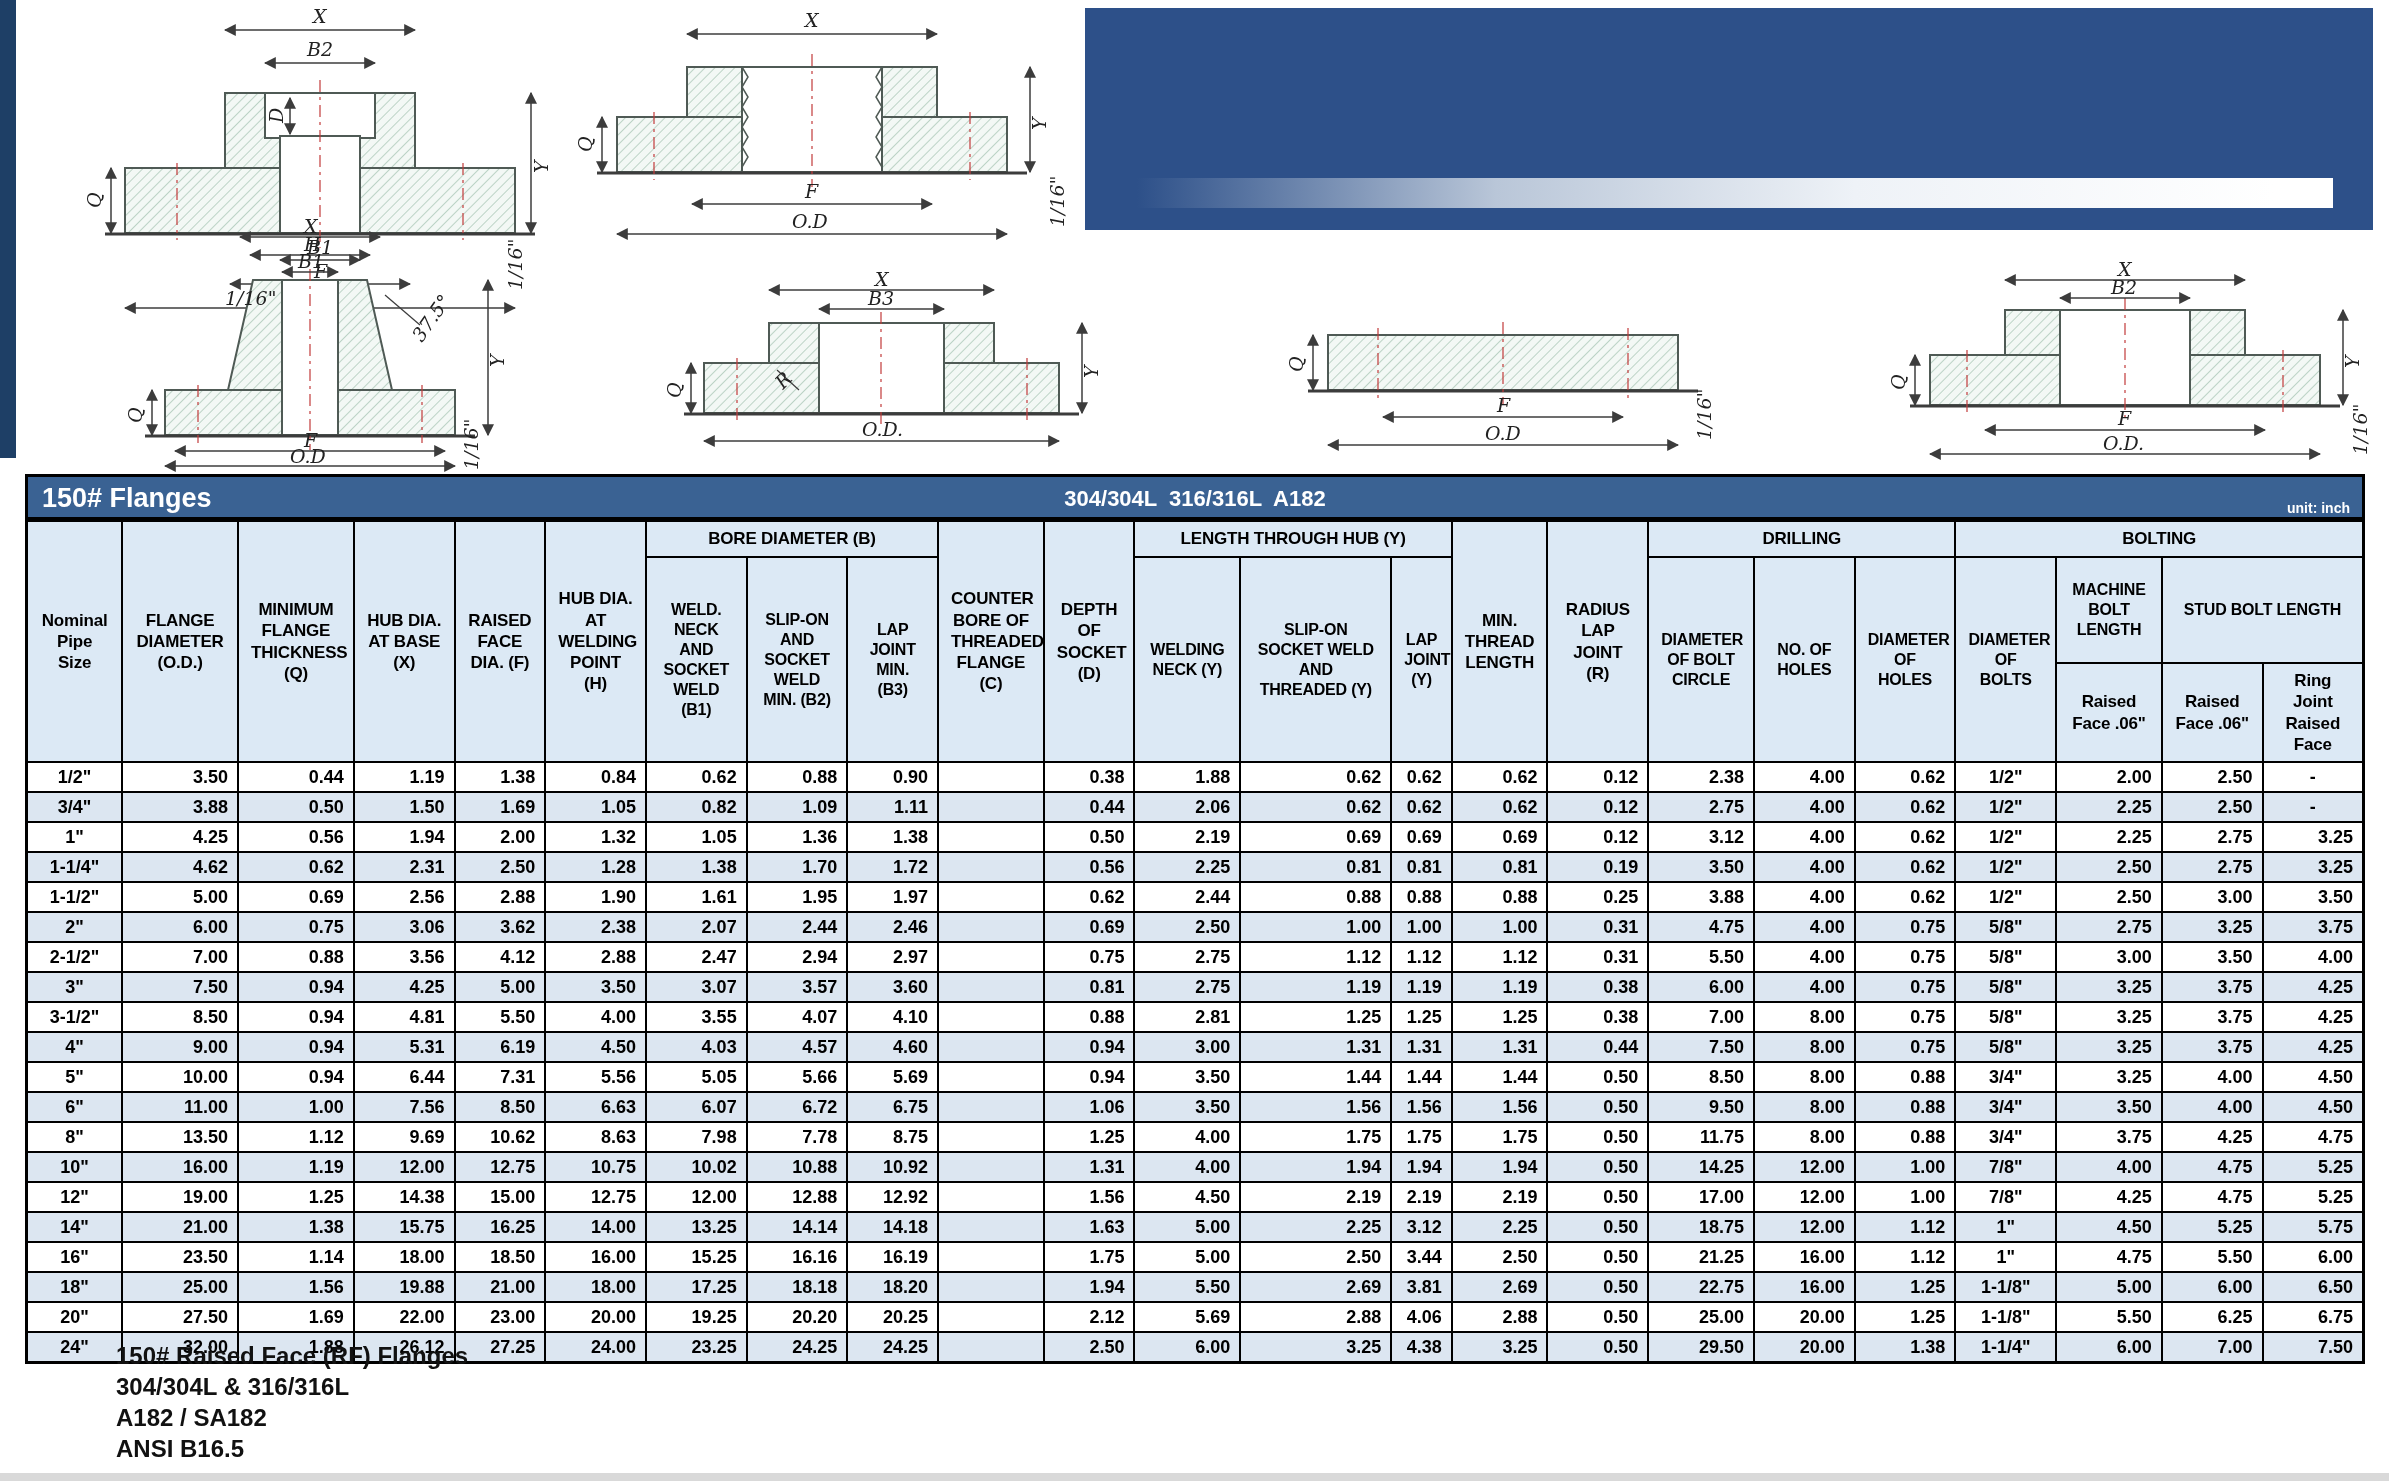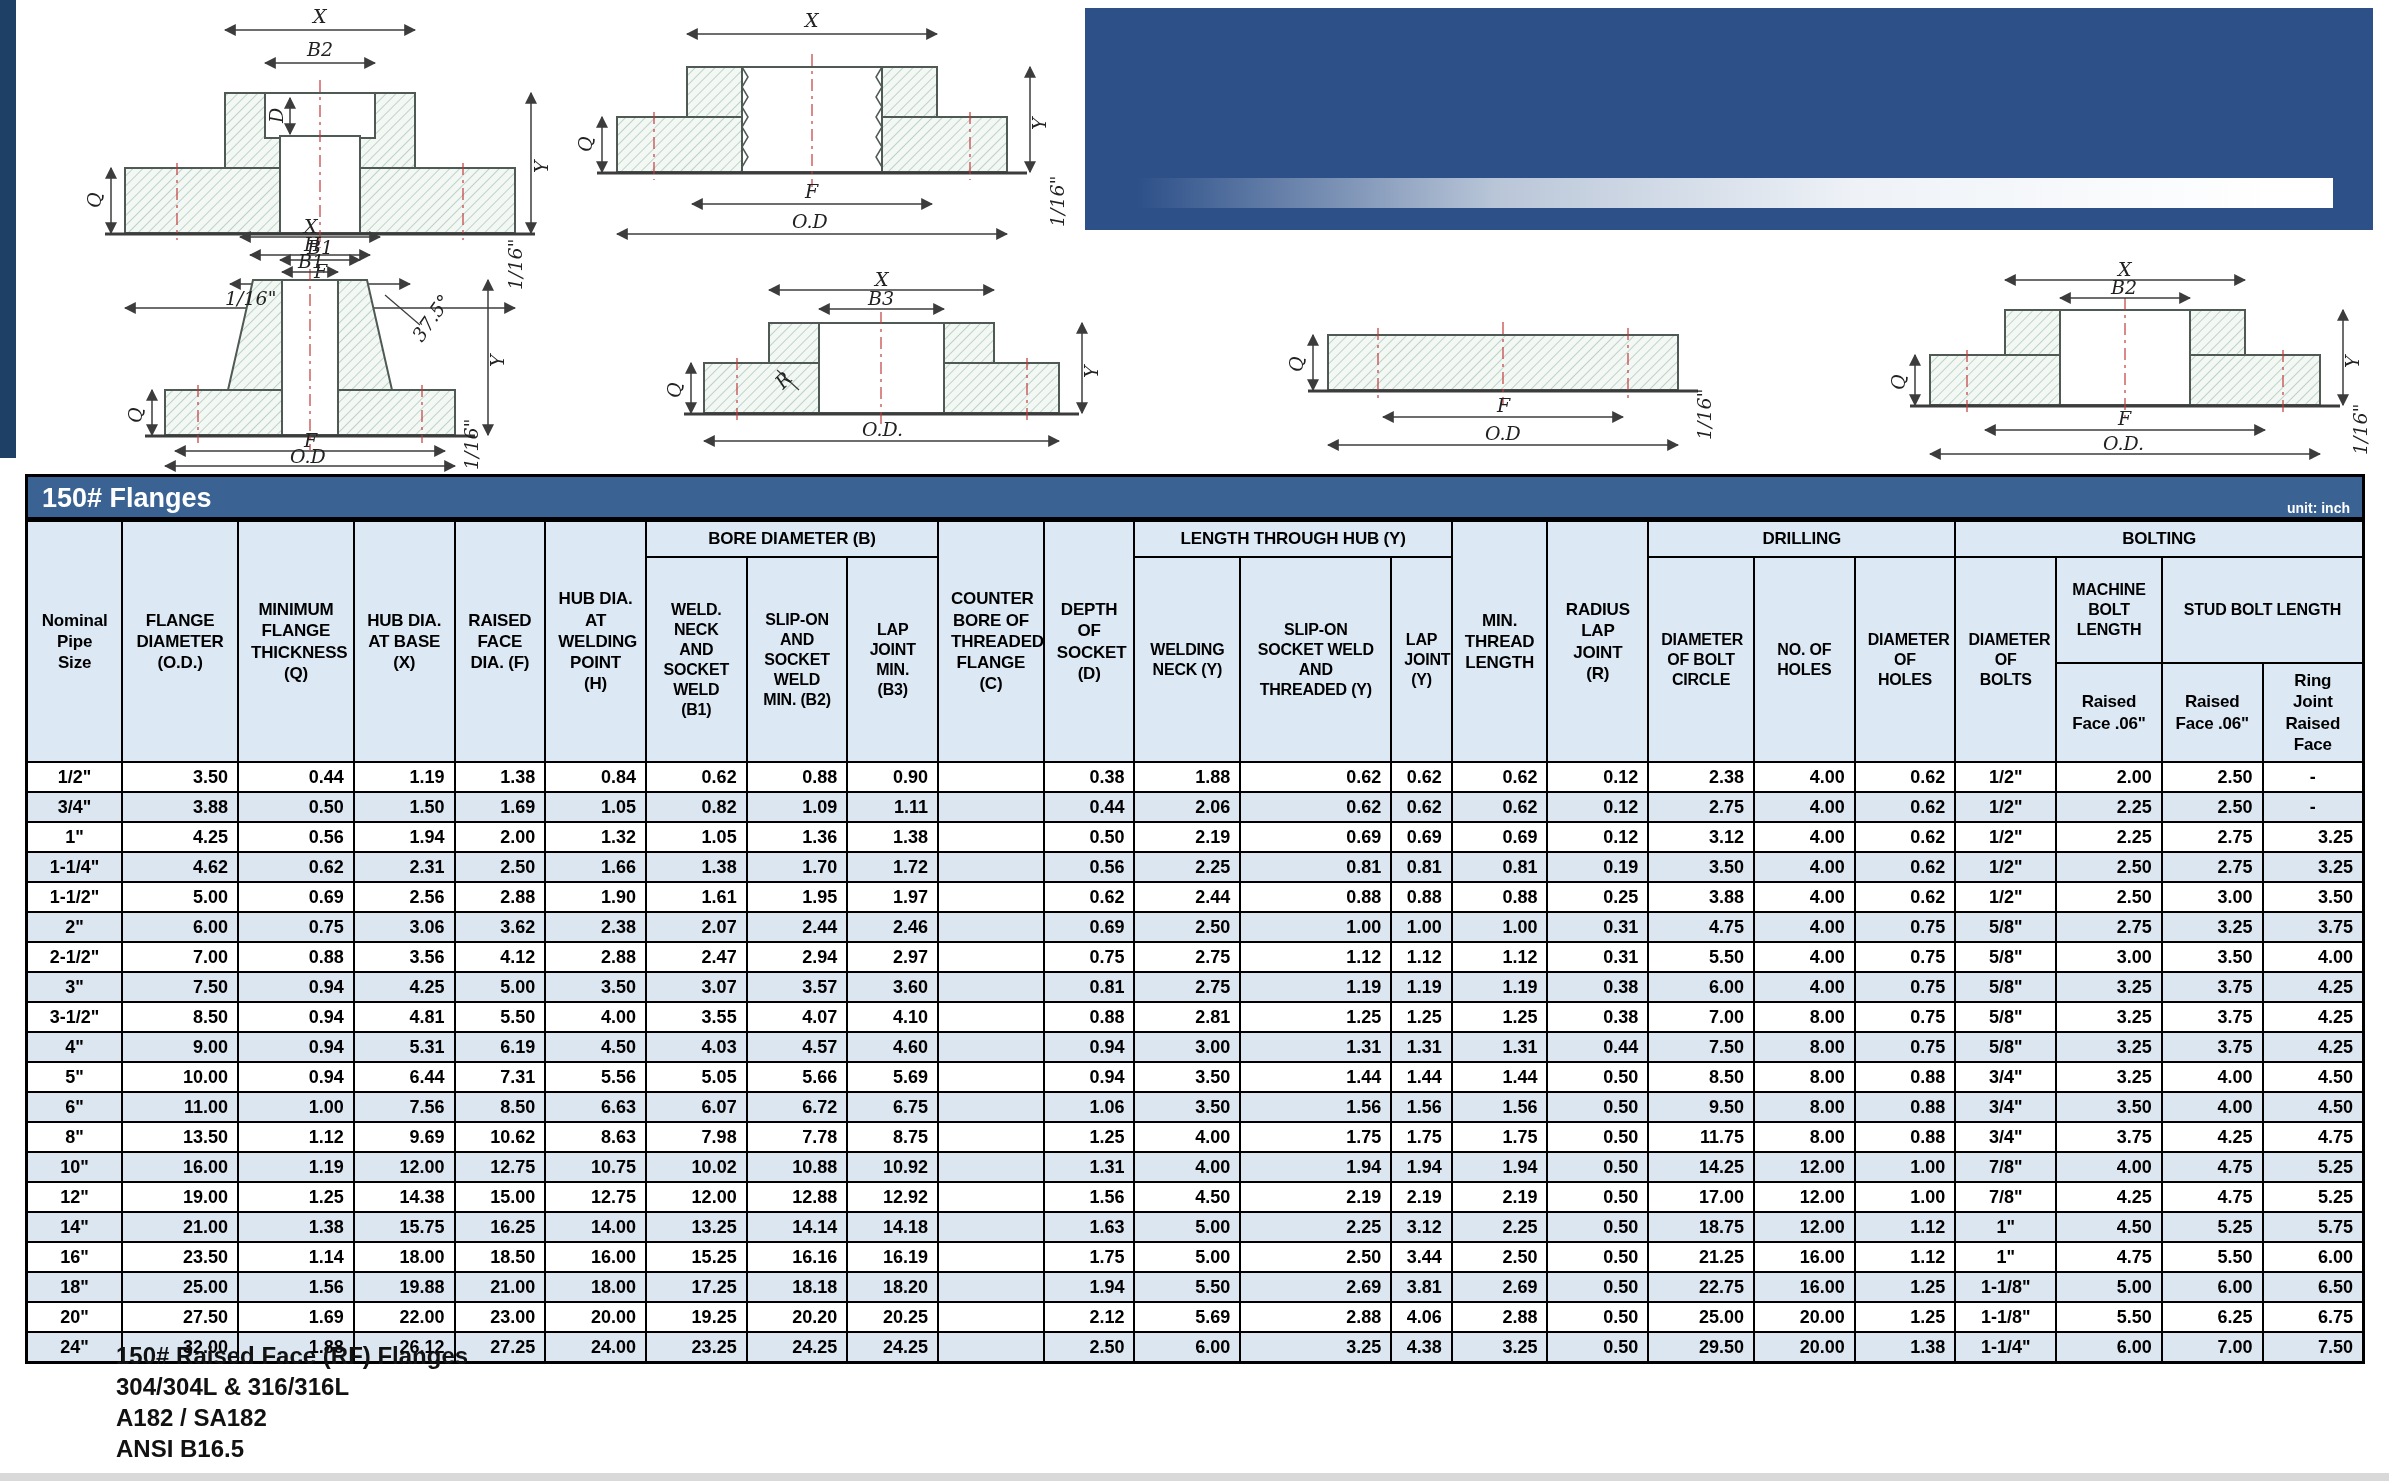--- a/index.html
+++ b/index.html
@@ -209,20 +209,21 @@
   <text transform="translate(512,185) rotate(-90)" font-size="15">1/16"</text>
 </svg>
 
 <div class="logo">
   <div class="gradbar"></div>
 </div>
 
 <div class="tablewrap">
   <div class="titlebar">
     <span class="title-left">150# Flanges</span>
+    <span class="title-center">304/304L  316/316L  A182</span>
     <span class="title-right">unit: inch</span>
   </div>
 
   <table>
     <colgroup>
       <col style="width:95px">
         <col style="width:115px">
         <col style="width:115px">
         <col style="width:100px">
       <col style="width:90px">
@@ -357,21 +358,21 @@
           <td>2.25</td>
           <td>2.75</td>
           <td>3.25</td>
         </tr>
         <tr class="alt">
           <td class="size">1-1/4"</td>
           <td>4.62</td>
           <td>0.62</td>
           <td>2.31</td>
           <td>2.50</td>
-          <td>1.66</td>
+          <td>1.28</td>
           <td>1.38</td>
           <td>1.70</td>
           <td>1.72</td>
           <td></td>
           <td>0.56</td>
           <td>2.25</td>
           <td>0.81</td>
           <td>0.81</td>
           <td>0.81</td>
           <td>0.19</td>

